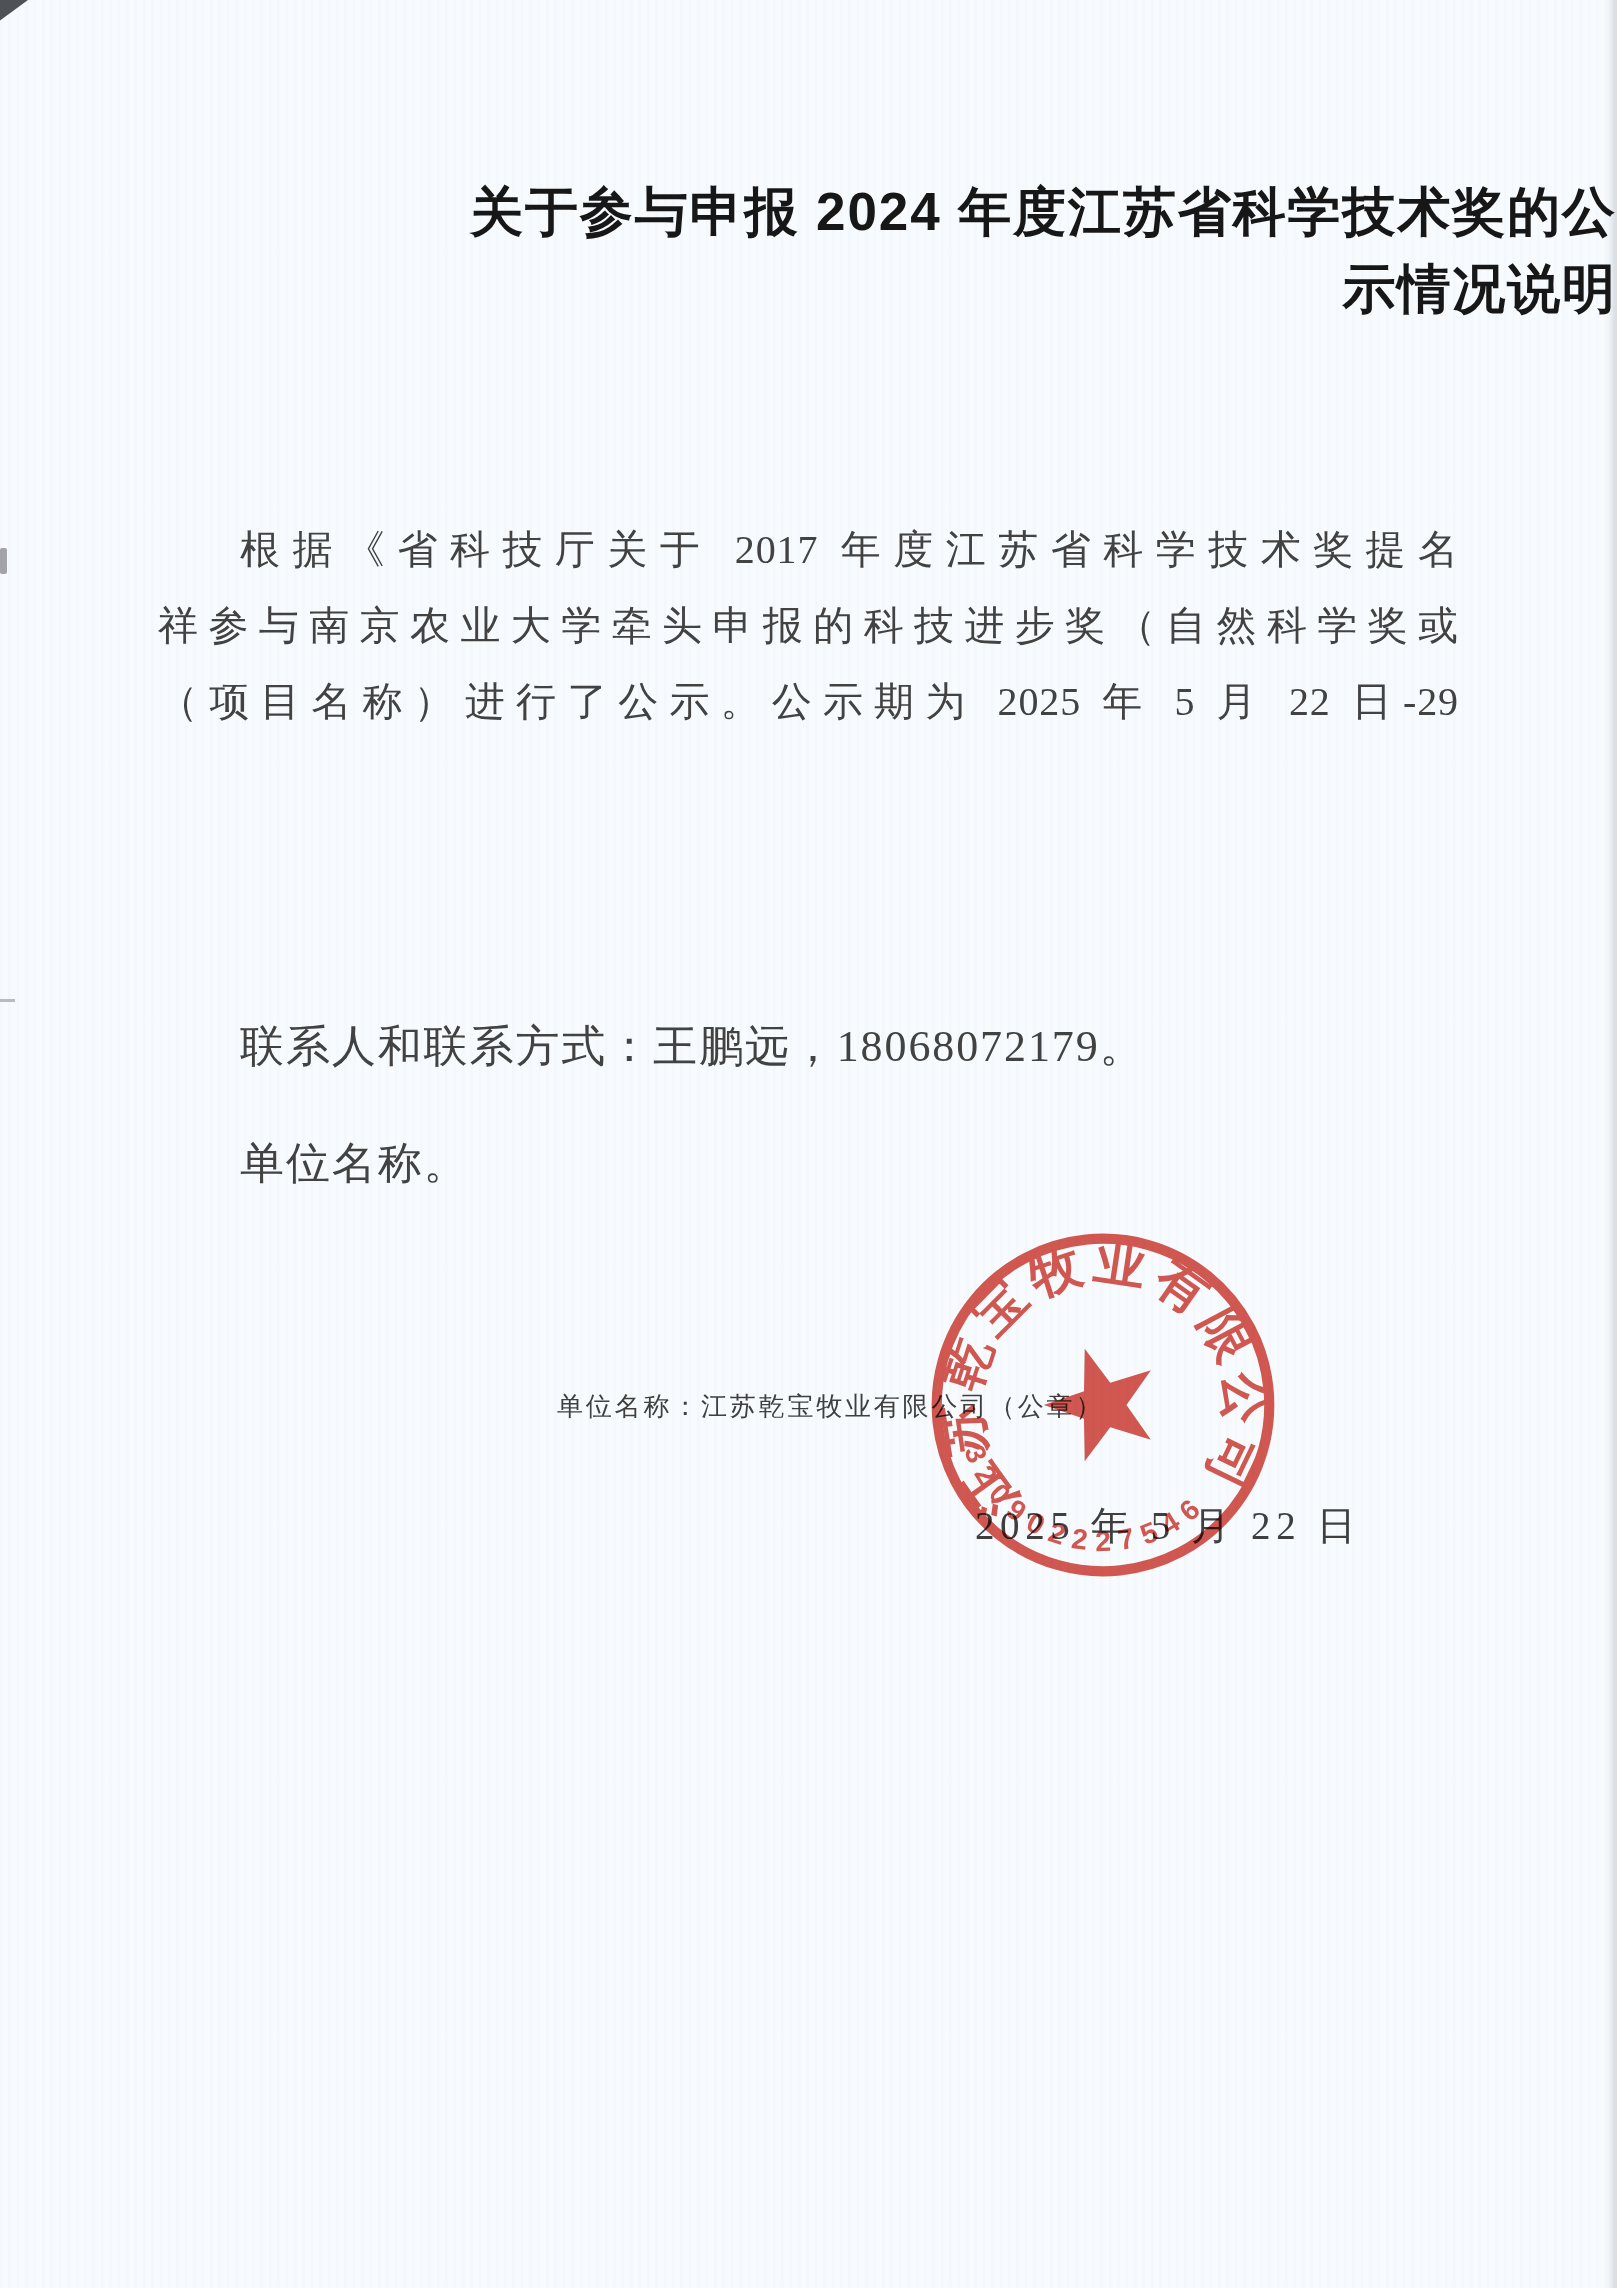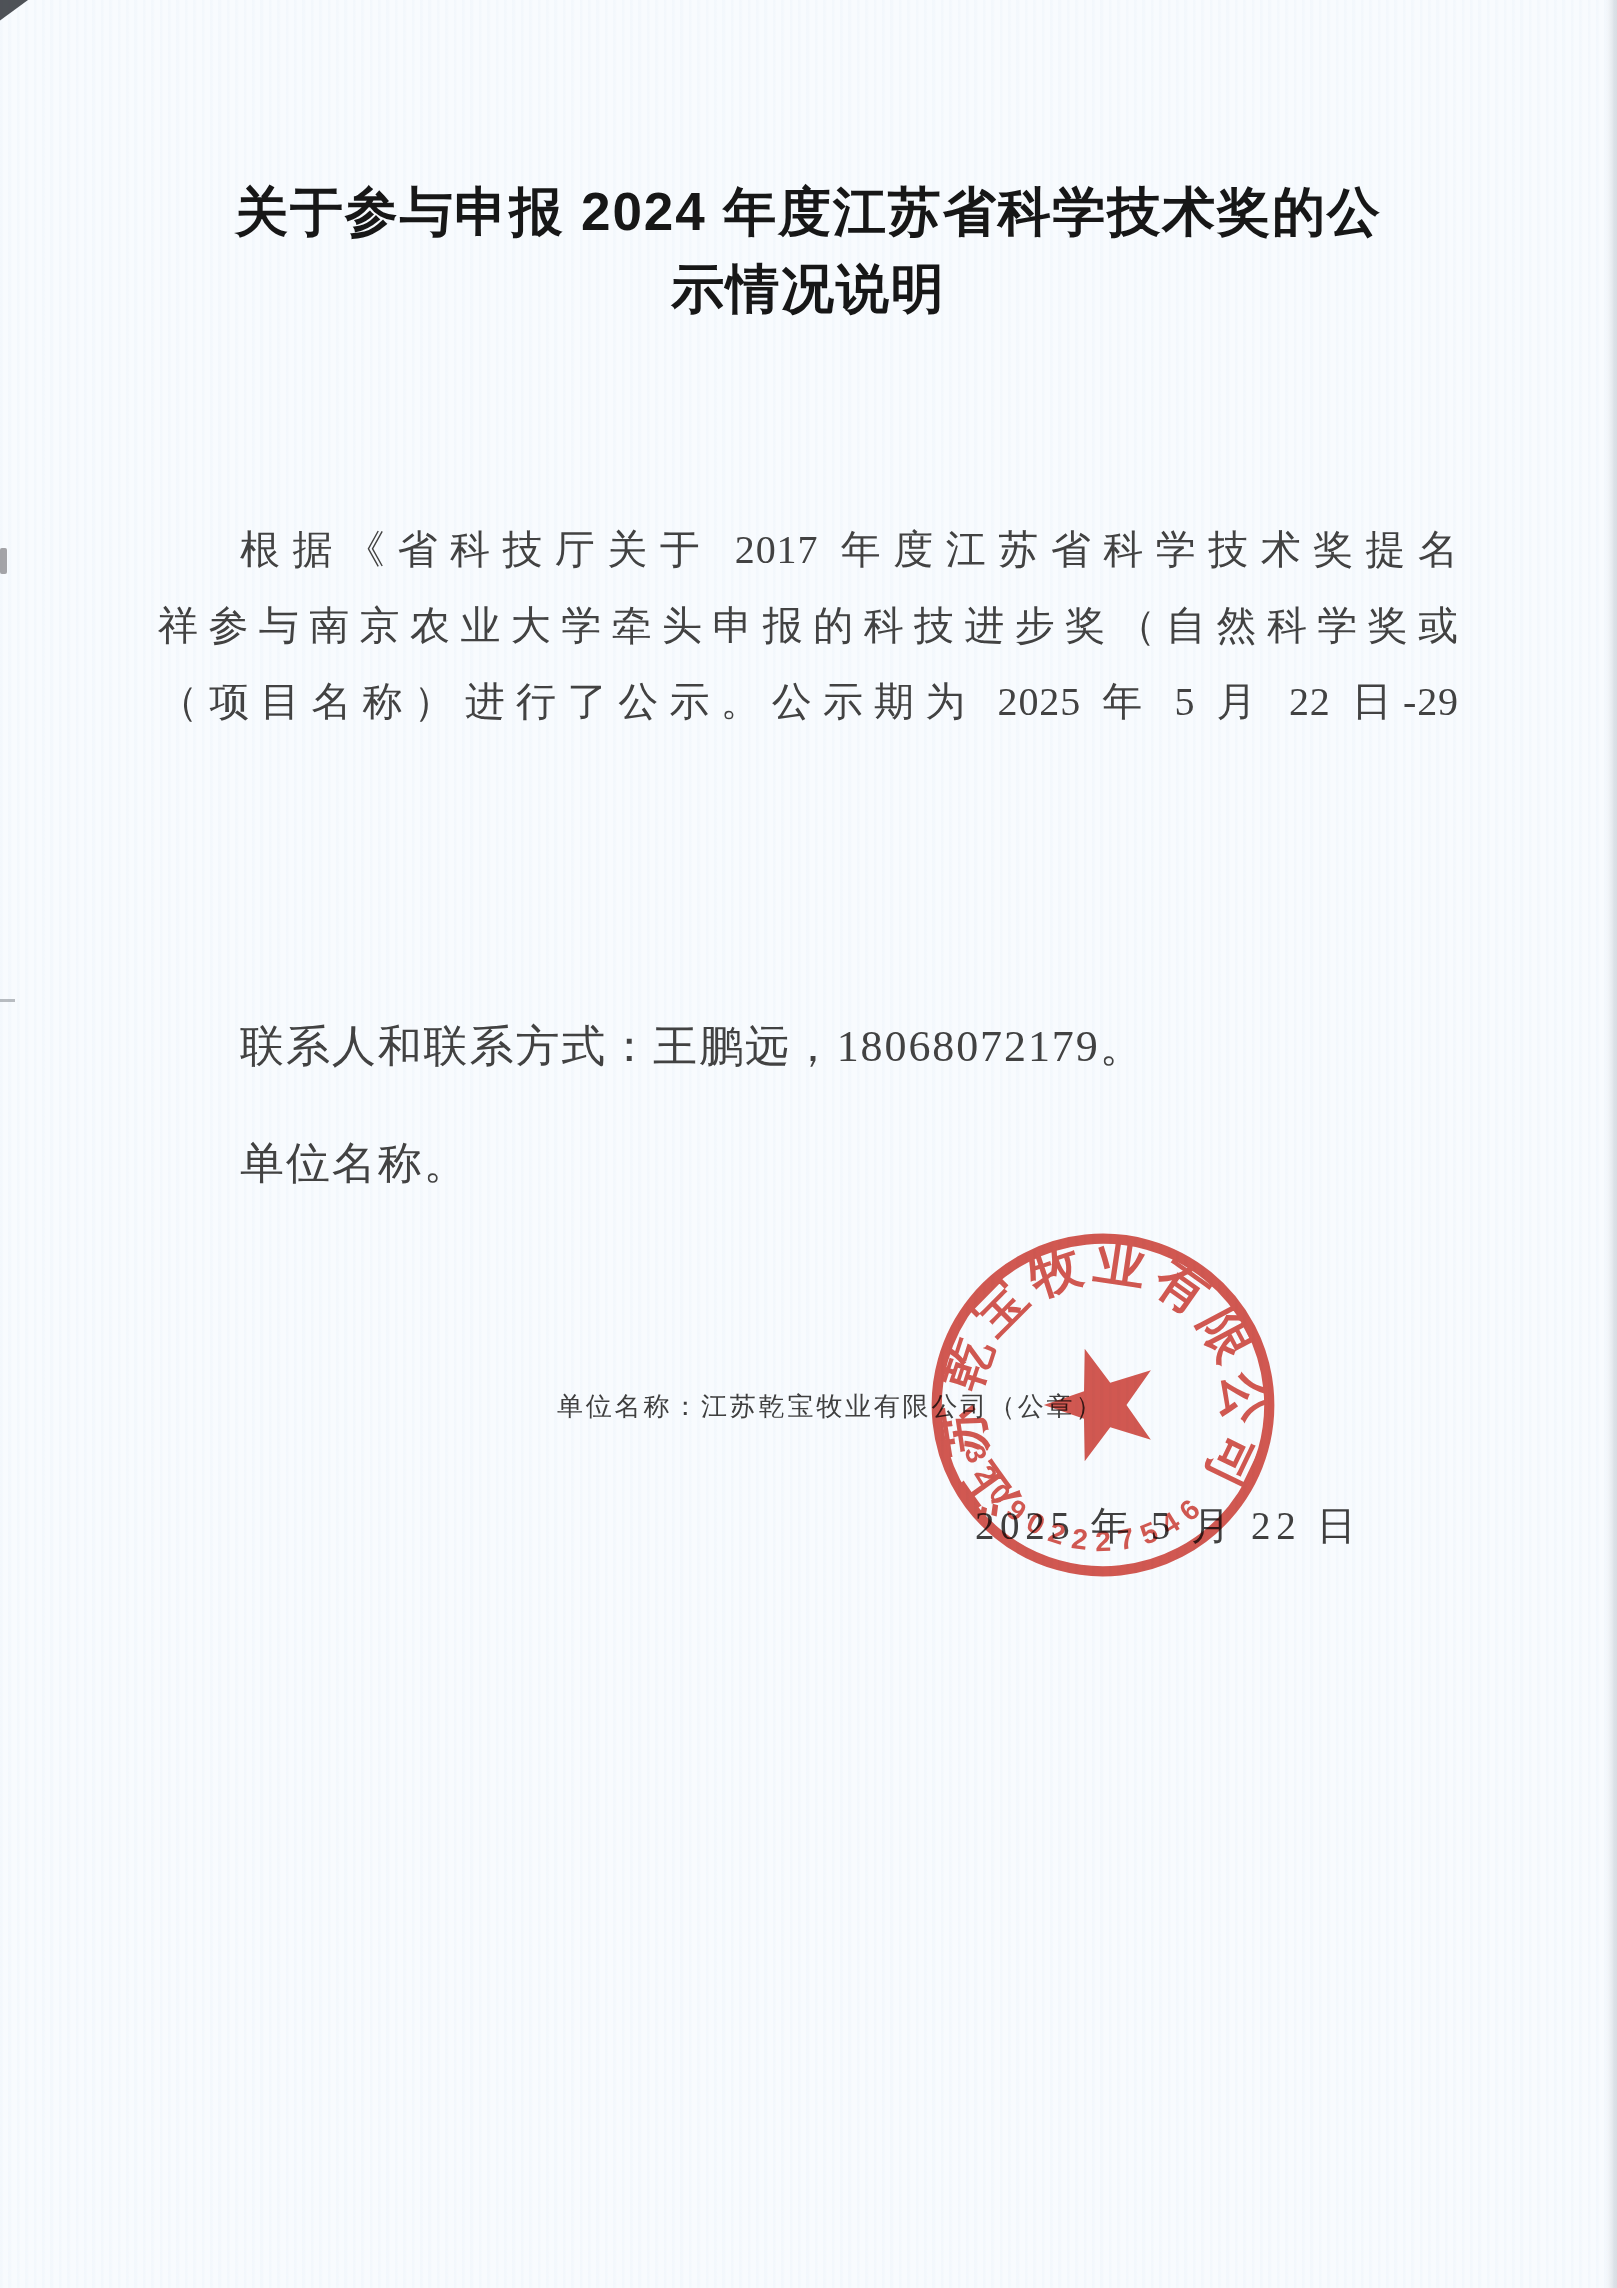--- a/index.html
+++ b/index.html
@@ -23,21 +23,21 @@
     );
     font-family: "Liberation Serif", "DejaVu Serif", serif;
   }
 
   
   .doc-title {
     position: absolute;
     top: 173px;
     left: 0;
     width: 100%;
-    text-align: center;
+    text-align: right;
     font-family: "Liberation Sans", "DejaVu Sans", sans-serif;
     font-weight: 700;
     font-size: 53px;
     line-height: 77px;
     letter-spacing: 1.9px;
     color: #171717;
     margin: 0;
   }
   .body-block {
     position: absolute;

